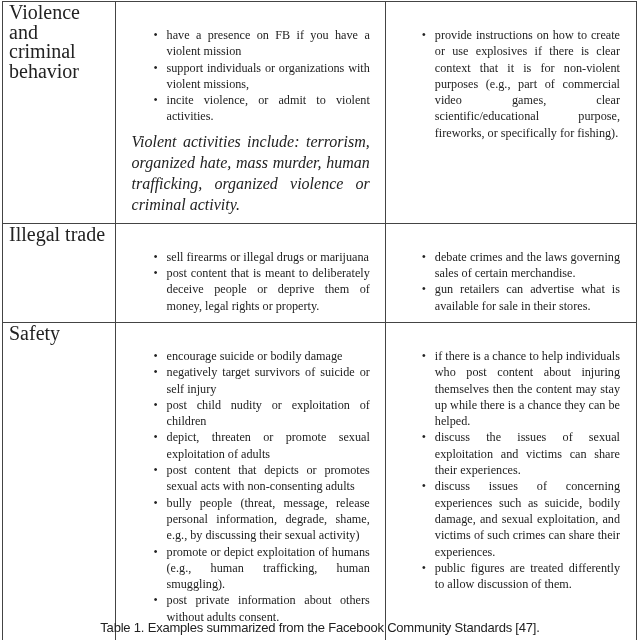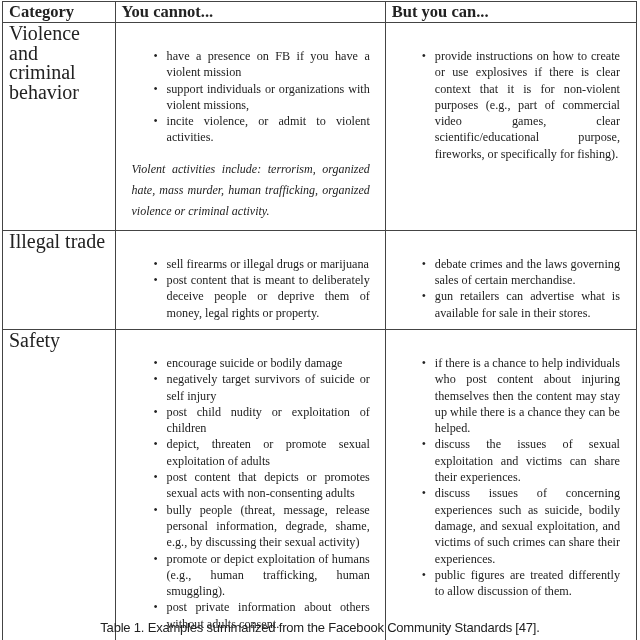--- a/index.html
+++ b/index.html
@@ -14,38 +14,33 @@
   .cat.justify { text-align: justify; text-align-last: left; }
   .cell { font-size: 12.2px; line-height: 16.3px; }
   ul { margin: 0; padding: 0; list-style: none; }
   li { position: relative; padding-left: 21px; text-align: justify; }
   li::before { content: "\2022"; position: absolute; left: 8px; top: 0; font-size: 12px; }
   .row1 { height: 174px; }
   .row2 { height: 99px; }
   .row3 { height: 319px; }
   .cannot-inner { padding: 17px 7px 0 22px; }
   .can-inner { padding: 17px 8px 0 20px; }
-  .note { font-style: italic; font-size: 12px; line-height: 21px; margin-top: 13px; padding-left: 0; text-align: justify; }
+  .note { font-style: italic; font-size: 16px; line-height: 21px; margin-top: 6px; padding-left: 0; text-align: justify; }
   .caption { position: absolute; left: 0; top: 620px; width: 640px; text-align: center; font-family: "Liberation Sans", "DejaVu Sans", sans-serif; font-size: 13px; letter-spacing: -0.2px; color: #222; }
 </style>
 </head>
 <body>
 
 <table class="table">
   <colgroup>
     <col class="col-cat">
       <col class="col-cannot">
       <col class="col-can">
   </colgroup>
   <tbody>
-      <tr>
-    <th>Category</th>
-    <th>You cannot...</th>
-    <th>But you can...</th>
-  </tr>
 
   <tr class="row1">
     <td class="cat justify"><span>Violence and criminal behavior</span></td>
     <td>
       <div class="cell cannot-inner">
         <ul>
           <li>have a presence on FB if you have a violent mission</li>
           <li>support individuals or organizations with violent missions,</li>
           <li>incite violence, or admit to violent activities.</li>
         </ul>

